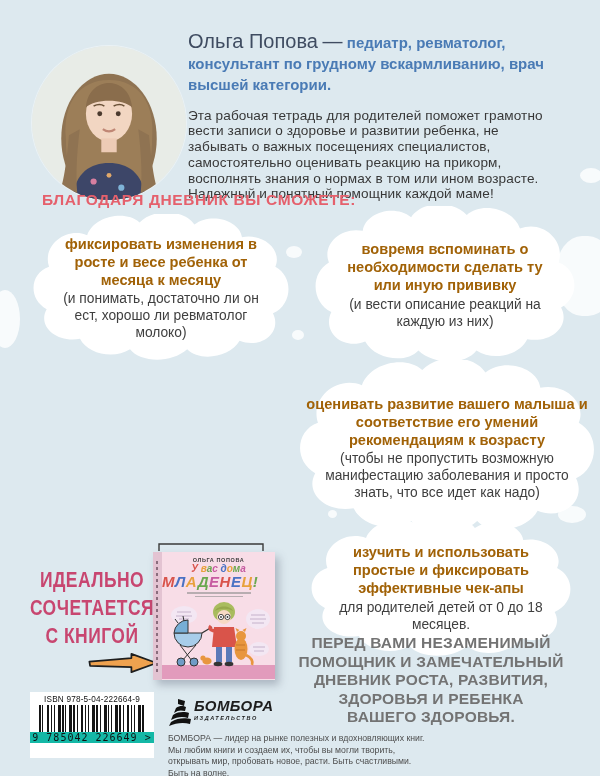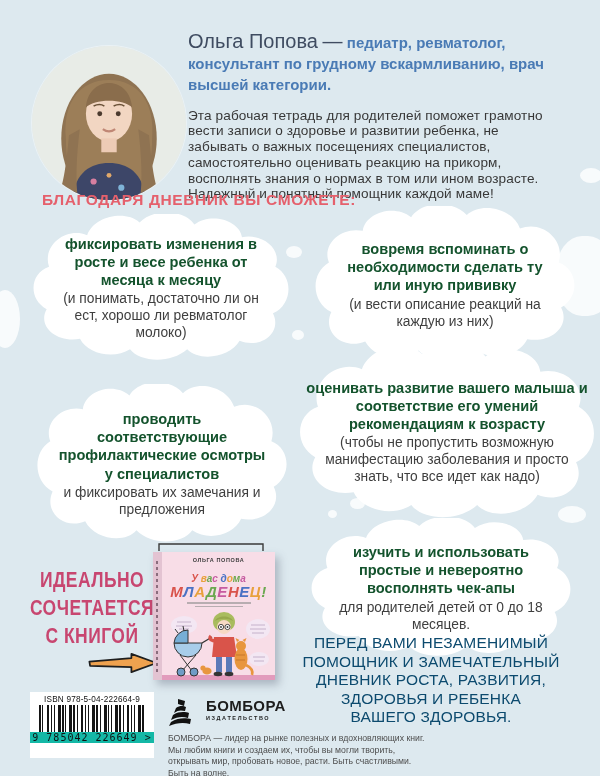--- a/index.html
+++ b/index.html
@@ -15,57 +15,57 @@
   .intro .namepara{line-height:1.3;margin-bottom:12px;width:380px;}
   .descr{font-size:13.6px;color:#383838;line-height:1.16;width:372px;letter-spacing:0.1px;}
 
   
   .benefits-heading{position:absolute;left:42px;top:191px;font-size:15.5px;font-weight:bold;letter-spacing:.6px;color:#e5606c;}
 
   
   .cloud{position:absolute;display:flex;align-items:center;justify-content:center;text-align:center;}
   .cloud svg{position:absolute;inset:0;width:100%;height:100%;}
   .cloud .ctext{position:relative;z-index:1;}
-  .cbold{font-weight:bold;font-size:14.6px;color:#14532d;line-height:1.24;}
+  .cbold{font-weight:bold;font-size:14.6px;color:#a16207;line-height:1.24;}
   .cnorm{font-size:13.8px;color:#3f3f3f;line-height:1.24;margin-top:1px;}
   .flip svg{transform:scaleX(-1);}
 
   .blob{position:absolute;background:#ffffff;opacity:.8;border-radius:50%;}
 
   
   .companion{position:absolute;left:22px;top:570px;width:140px;text-align:center;transform:scale(.92,1.12);}
   .companion-line{font-weight:bold;font-size:19px;line-height:1.32;color:#c84670;letter-spacing:.5px;}
   .arrow-wrap{position:absolute;left:88px;top:648px;}
 
   
   .bracket{position:absolute;left:158px;top:538px;}
   .book{position:absolute;left:153px;top:552px;width:122px;height:128px;display:flex;box-shadow:4px 5px 8px rgba(80,90,110,.35);}
   .spine{width:9px;background:#e3c3d2;position:relative;}
   .spine:before{content:"";position:absolute;left:3px;top:8px;width:2px;bottom:8px;background:repeating-linear-gradient(0deg,#8a6d7d 0 3px,transparent 3px 6px);}
   .cover{flex:1;background:#f8dde7;position:relative;overflow:hidden;}
   .cover-author{margin-top:5px;text-align:center;font-size:5.5px;font-weight:bold;letter-spacing:.6px;color:#3c3c3c;}
-  .cover-t1{text-align:center;font-size:10px;font-weight:bold;font-style:italic;margin-top:10px;}
-  .cover-t2{text-align:center;font-size:15px;font-weight:bold;font-style:italic;margin-top:-1px;letter-spacing:.5px;}
+  .cover-t1{text-align:center;font-size:10px;font-weight:bold;font-style:italic;margin-top:0;}
+  .cover-t2{text-align:left;font-size:15px;font-weight:bold;font-style:italic;margin-top:-1px;letter-spacing:.5px;}
   .cover-sub{height:1.5px;background:#8d8d8d;margin:2px auto 0;width:64px;opacity:.6;}
   .cover-sub.s2{width:48px;margin-top:2px;}
   .cover svg.illus{display:block;margin-top:2px;}
 
   
   .closing{position:absolute;left:295px;top:634px;width:272px;text-align:center;}
-  .closing div{font-weight:normal;font-size:15.5px;line-height:1.2;color:#0c4a6e;letter-spacing:.2px;}
+  .closing div{font-weight:bold;font-size:15.5px;line-height:1.2;color:#737373;letter-spacing:.2px;}
 
   
   .barcode-box{position:absolute;left:30px;top:692px;width:124px;height:66px;background:#fff;}
   .isbn{font-size:8.2px;color:#111;text-align:center;margin-top:3px;letter-spacing:.2px;}
   .bars{height:36px;margin:1px 9px 0;background:
       repeating-linear-gradient(90deg,#141414 0 1.5px,transparent 1.5px 3px,#141414 3px 4px,transparent 4px 7.5px,#141414 7.5px 10px,transparent 10px 11.5px);}
   .bdigits{position:relative;margin-top:-9px;text-align:center;font-family:"DejaVu Sans Mono",monospace;font-size:10px;color:#111;background:transparent;}
   .bdigits span{background:#14b8a6;padding:0 2px;letter-spacing:1px;}
   .publisher{position:absolute;left:168px;top:697px;display:flex;align-items:flex-start;}
-  .pub-text{margin-left:12px;}
+  .pub-text{margin-left:0;font-style:italic;}
   .pub-name{font-size:15px;font-weight:bold;color:#1d1d1d;letter-spacing:.4px;}
   .pub-sub{font-size:5.5px;font-weight:bold;letter-spacing:1.6px;color:#1d1d1d;margin-top:1px;}
   .blurb{position:absolute;left:168px;top:733px;width:264px;font-size:8.7px;line-height:1.35;color:#4d4d4d;}
 </style>
 </head>
 <body>
 
 <div id="page">
 
   <div class="blob" style="left:556px;top:236px;width:58px;height:80px;border-radius:45%;"></div>
@@ -124,46 +124,37 @@
   <div class="cloud flip" style="left:312px;top:206px;width:266px;height:158px;">
     <svg viewBox="0 0 220 140" preserveAspectRatio="none">
         <path fill="#ffffff" d="M42 118 C22 122 6 106 14 90 C-2 80 0 56 16 50 C10 30 30 12 48 20 C54 2 80 -4 92 8 C104 -6 130 -4 138 10 C152 -2 176 6 178 22 C196 18 212 34 206 50 C222 60 220 86 204 94 C212 112 194 128 176 120 C168 136 142 140 132 128 C118 142 92 140 84 128 C70 138 48 132 42 118 Z"></path>
       </svg>
     <div class="ctext" style="width:226px;">
       <div class="cbold">вовремя вспоминать о необходимости сделать ту или иную прививку</div>
       <div class="cnorm">(и вести описание реакций на каждую из них)</div>
     </div>
   </div>
 
-  <div class="cloud" style="left:296px;top:344px;width:302px;height:176px;">
+  <div class="cloud" style="left:296px;top:360px;width:302px;height:176px;">
     <svg viewBox="0 0 220 140" preserveAspectRatio="none">
         <path fill="#ffffff" d="M42 118 C22 122 6 106 14 90 C-2 80 0 56 16 50 C10 30 30 12 48 20 C54 2 80 -4 92 8 C104 -6 130 -4 138 10 C152 -2 176 6 178 22 C196 18 212 34 206 50 C222 60 220 86 204 94 C212 112 194 128 176 120 C168 136 142 140 132 128 C118 142 92 140 84 128 C70 138 48 132 42 118 Z"></path>
       </svg>
     <div class="ctext" style="width:282px;">
       <div class="cbold">оценивать развитие вашего малыша и соответствие его умений рекомендациям к возрасту</div>
       <div class="cnorm">(чтобы не пропустить возможную манифестацию заболевания и просто знать, что все идет как надо)</div>
     </div>
   </div>
 
-  <div class="cloud flip" style="left:34px;top:384px;width:256px;height:160px;">
-    <svg viewBox="0 0 220 140" preserveAspectRatio="none">
-        <path fill="#ffffff" d="M42 118 C22 122 6 106 14 90 C-2 80 0 56 16 50 C10 30 30 12 48 20 C54 2 80 -4 92 8 C104 -6 130 -4 138 10 C152 -2 176 6 178 22 C196 18 212 34 206 50 C222 60 220 86 204 94 C212 112 194 128 176 120 C168 136 142 140 132 128 C118 142 92 140 84 128 C70 138 48 132 42 118 Z"></path>
-      </svg>
-    <div class="ctext" style="width:210px;">
-      <div class="cbold">проводить соответствующие профилактические осмотры у специалистов</div>
-      <div class="cnorm">и фиксировать их замечания и предложения</div>
-    </div>
-  </div>
 
   <div class="cloud" style="left:308px;top:518px;width:266px;height:140px;">
     <svg viewBox="0 0 220 140" preserveAspectRatio="none">
         <path fill="#ffffff" d="M42 118 C22 122 6 106 14 90 C-2 80 0 56 16 50 C10 30 30 12 48 20 C54 2 80 -4 92 8 C104 -6 130 -4 138 10 C152 -2 176 6 178 22 C196 18 212 34 206 50 C222 60 220 86 204 94 C212 112 194 128 176 120 C168 136 142 140 132 128 C118 142 92 140 84 128 C70 138 48 132 42 118 Z"></path>
       </svg>
     <div class="ctext" style="width:222px;">
-      <div class="cbold">изучить и использовать простые и невероятно восполнять чек-апы</div>
+      <div class="cbold">изучить и использовать простые и фиксировать эффективные чек-апы</div>
       <div class="cnorm">для родителей детей от 0 до 18 месяцев.</div>
     </div>
   </div>
 
   <div class="companion">
     <div class="companion-line">ИДЕАЛЬНО</div>
     <div class="companion-line">СОЧЕТАЕТСЯ</div>
     <div class="companion-line">С КНИГОЙ</div>
   </div>
   <div class="arrow-wrap">

